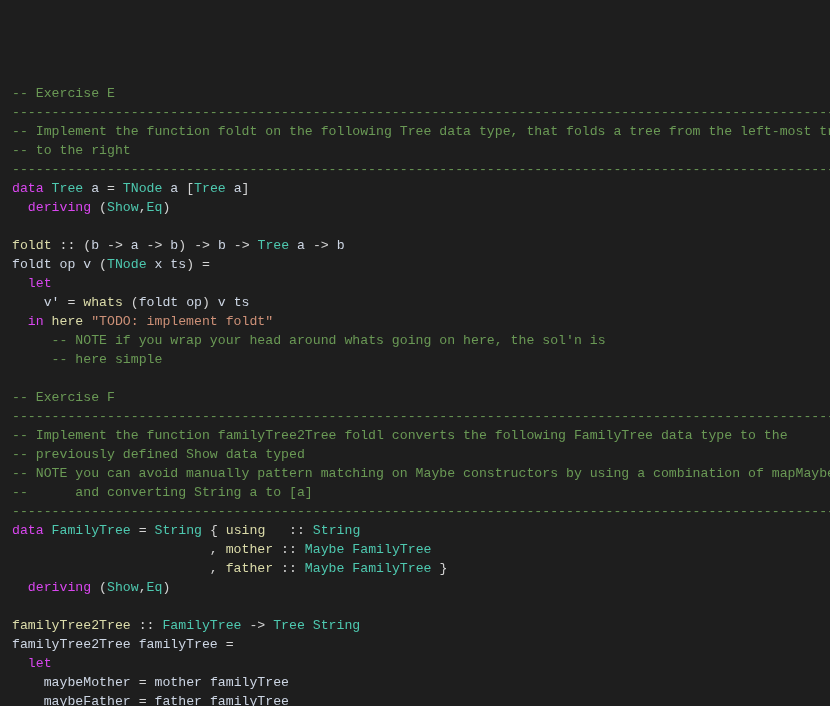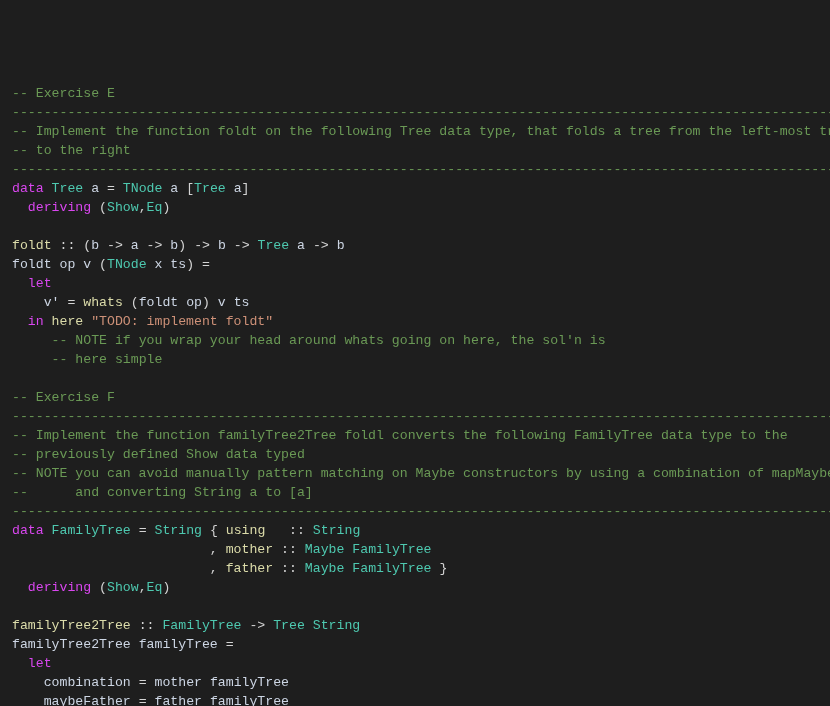--- a/index.html
+++ b/index.html
@@ -53,20 +53,20 @@
 <span class="cmt">--      and converting String a to [a]</span>
 <span class="cmt">--------------------------------------------------------------------------------------------------------</span>
 <span class="kw">data</span> <span class="type">FamilyTree</span> <span class="op">=</span> <span class="type">String</span> <span class="op">{</span> <span class="fn">using</span>   <span class="op">::</span> <span class="type">String</span>
 <span class="guide">                         </span><span class="op">,</span> <span class="fn">mother</span> <span class="op">::</span> <span class="type">Maybe</span> <span class="type">FamilyTree</span>
 <span class="guide">                         </span><span class="op">,</span> <span class="fn">father</span> <span class="op">::</span> <span class="type">Maybe</span> <span class="type">FamilyTree</span> <span class="op">}</span>
 <span class="guide">  </span><span class="kw">deriving</span> <span class="op">(</span><span class="type">Show</span><span class="op">,</span><span class="type">Eq</span><span class="op">)</span>
 <span></span>
 <span class="fn">familyTree2Tree</span> <span class="op">::</span> <span class="type">FamilyTree</span> <span class="op">-&gt;</span> <span class="type">Tree</span> <span class="type">String</span>
 <span class="ident">familyTree2Tree</span> <span class="ident">familyTree</span> <span class="op">=</span>
 <span class="guide">  </span><span class="kw">let</span>
-<span class="guide">    </span><span class="ident">combination</span> <span class="op">=</span> <span class="ident">mother</span> <span class="ident">familyTree</span>
+<span class="guide">    </span><span class="ident">maybeMother</span> <span class="op">=</span> <span class="ident">mother</span> <span class="ident">familyTree</span>
 <span class="guide">    </span><span class="ident">maybeFather</span> <span class="op">=</span> <span class="ident">father</span> <span class="ident">familyTree</span>
    
    
       </div>
 
 
 
 
 </body></html>

